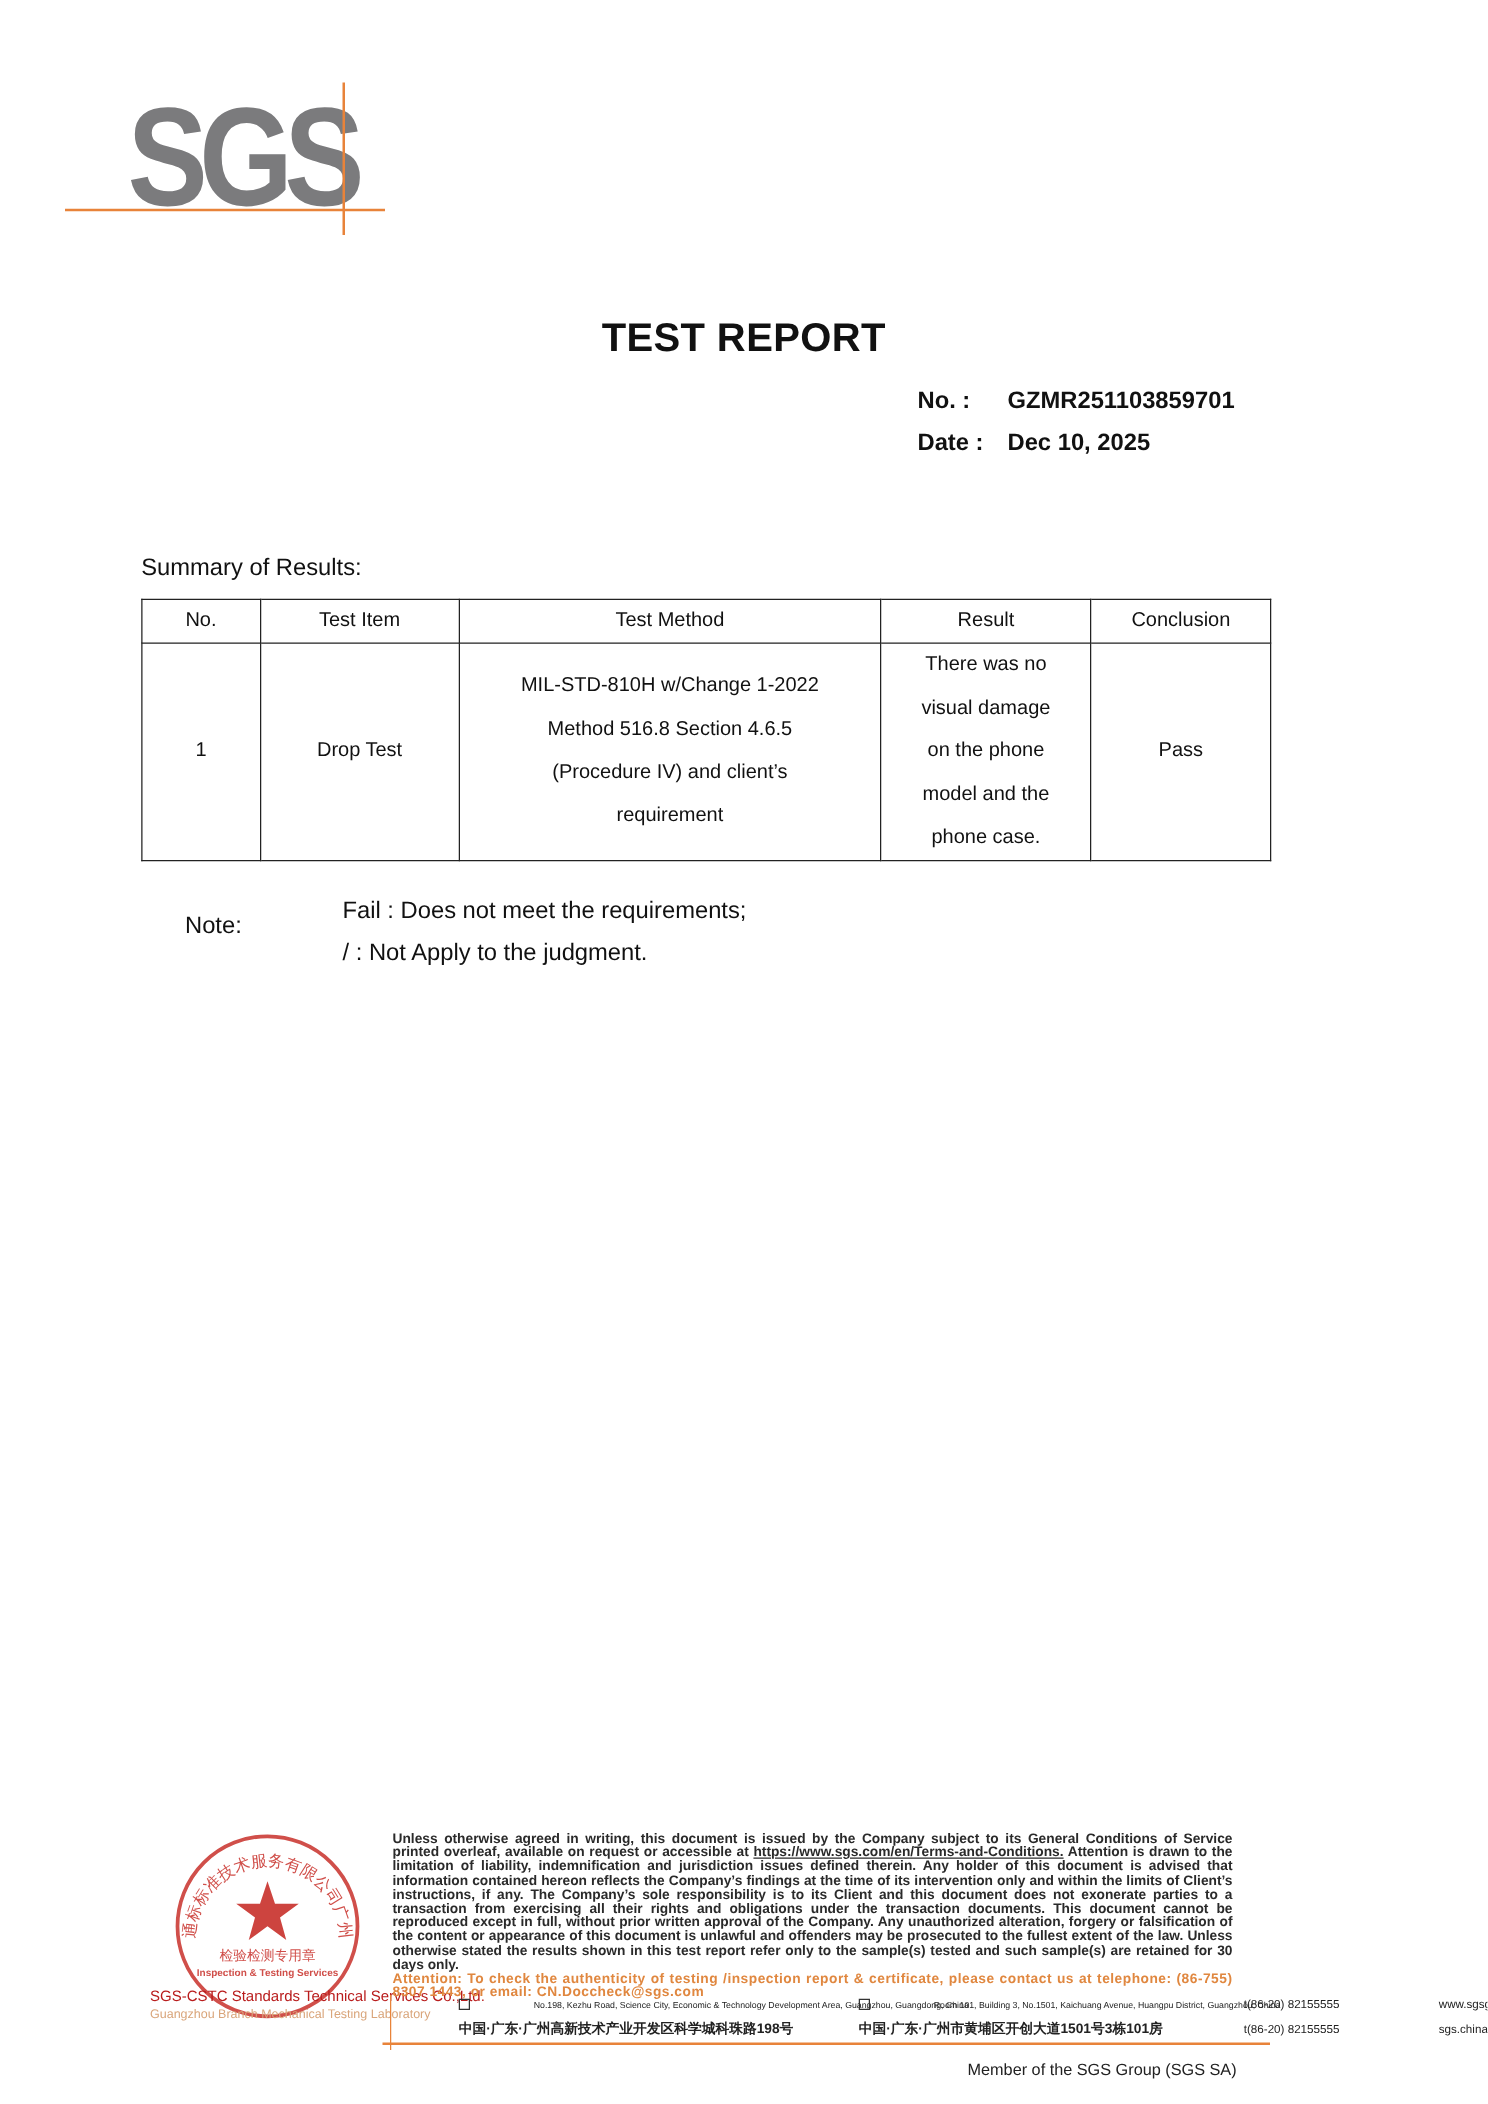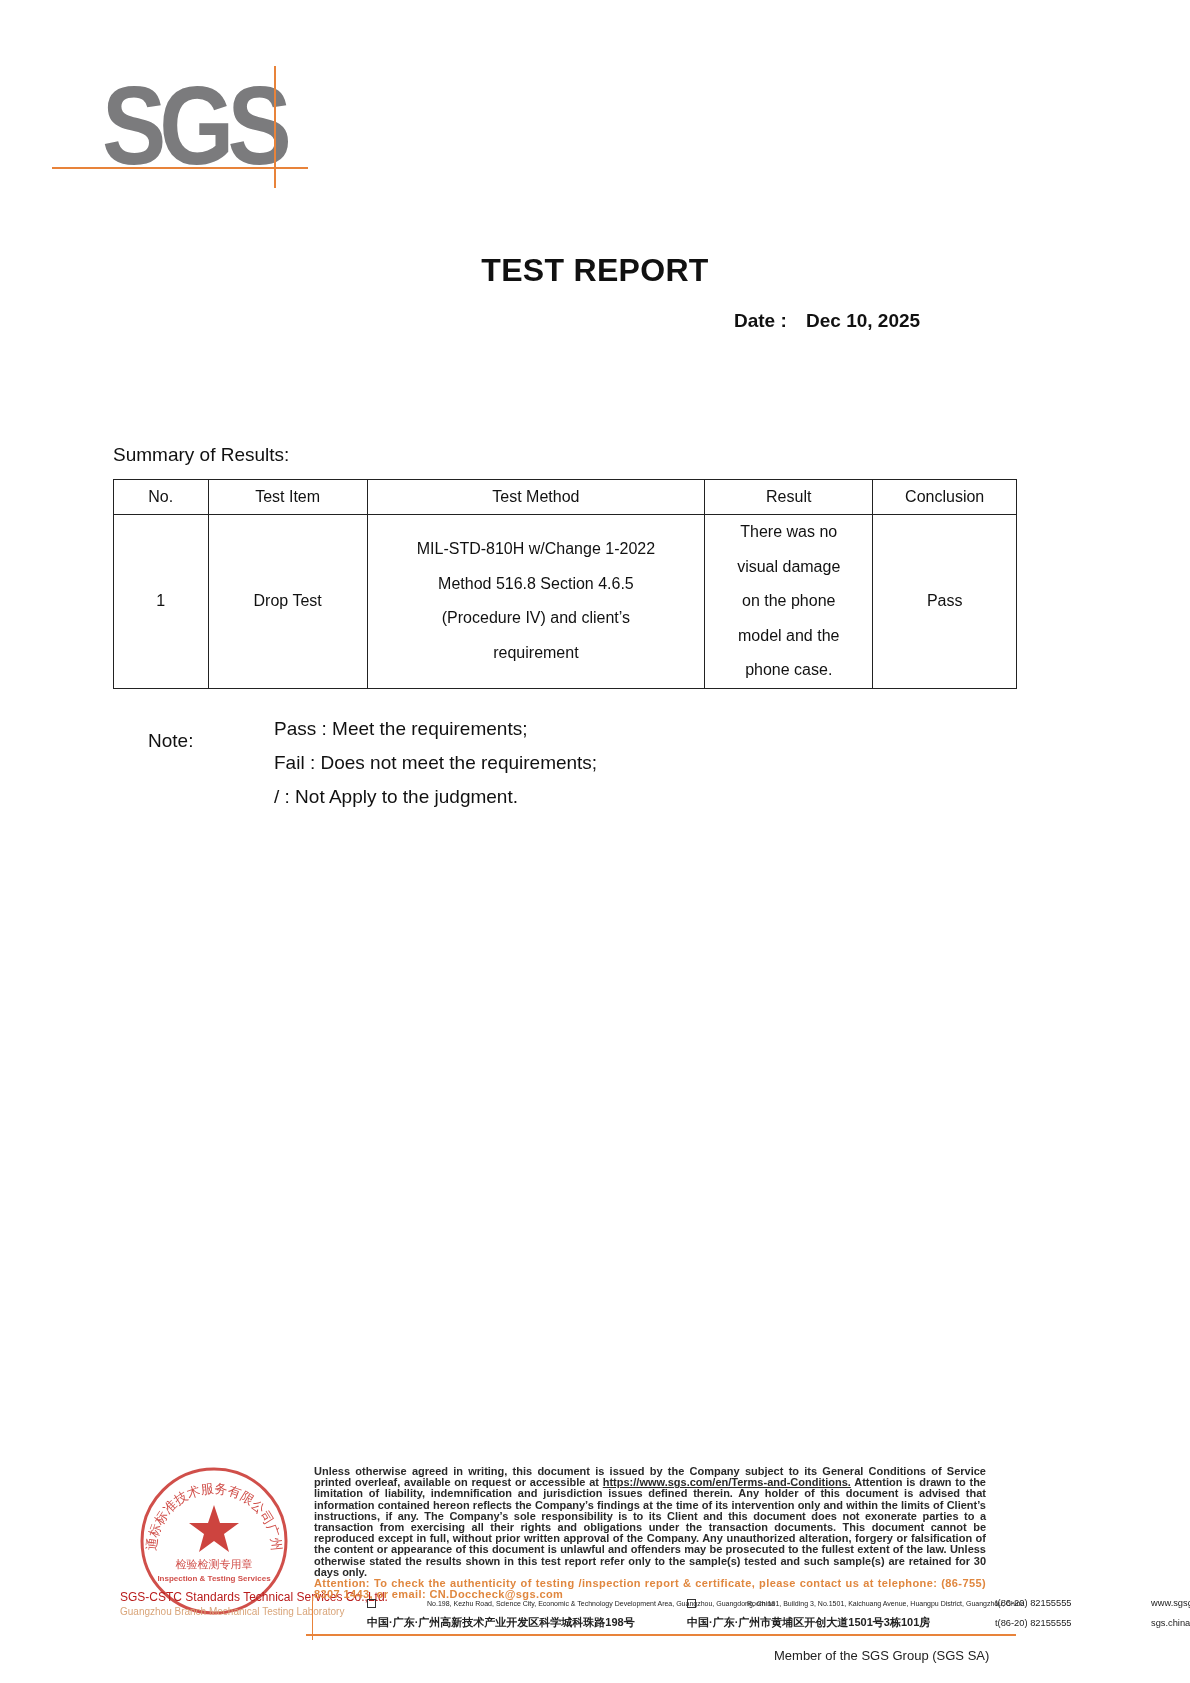--- a/index.html
+++ b/index.html
@@ -67,20 +67,24 @@
 <div class="logo">
   <div class="logo-text">SGS</div>
   <div class="logo-hline"></div>
   <div class="logo-vline"></div>
 </div>
 
 <div class="title">TEST REPORT</div>
 
 <div class="meta">
   <div class="meta-row">
+    <span class="meta-label">No.   :</span>
+    <span class="meta-value">GZMR251103859701</span>
+  </div>
+  <div class="meta-row">
     <span class="meta-label">Date :</span>
     <span class="meta-value">Dec 10, 2025</span>
   </div>
 </div>
 
 <div class="summary-label">Summary of Results:</div>
 
 <table class="results">
   <thead>
     <tr>
@@ -109,21 +113,20 @@
         <span class="cell-block">phone case.</span>
       </td>
       <td>Pass</td>
     </tr>
   </tbody>
 </table>
 
 <div class="note">
   <div class="note-label">Note:</div>
   <div class="note-lines">
-    <div class="note-line">Pass : Meet the requirements;</div>
     <div class="note-line">Fail : Does not meet the requirements;</div>
     <div class="note-line">/ : Not Apply to the judgment.</div>
   </div>
 </div>
 
 <svg class="stamp" viewBox="0 0 152 152">
   <defs>
     <path id="arcTop" d="M 18 86 A 58 58 0 1 1 134 86"></path>
     <path id="arcBottom" d="M 24 100 A 56 56 0 0 0 128 100"></path>
   </defs>

